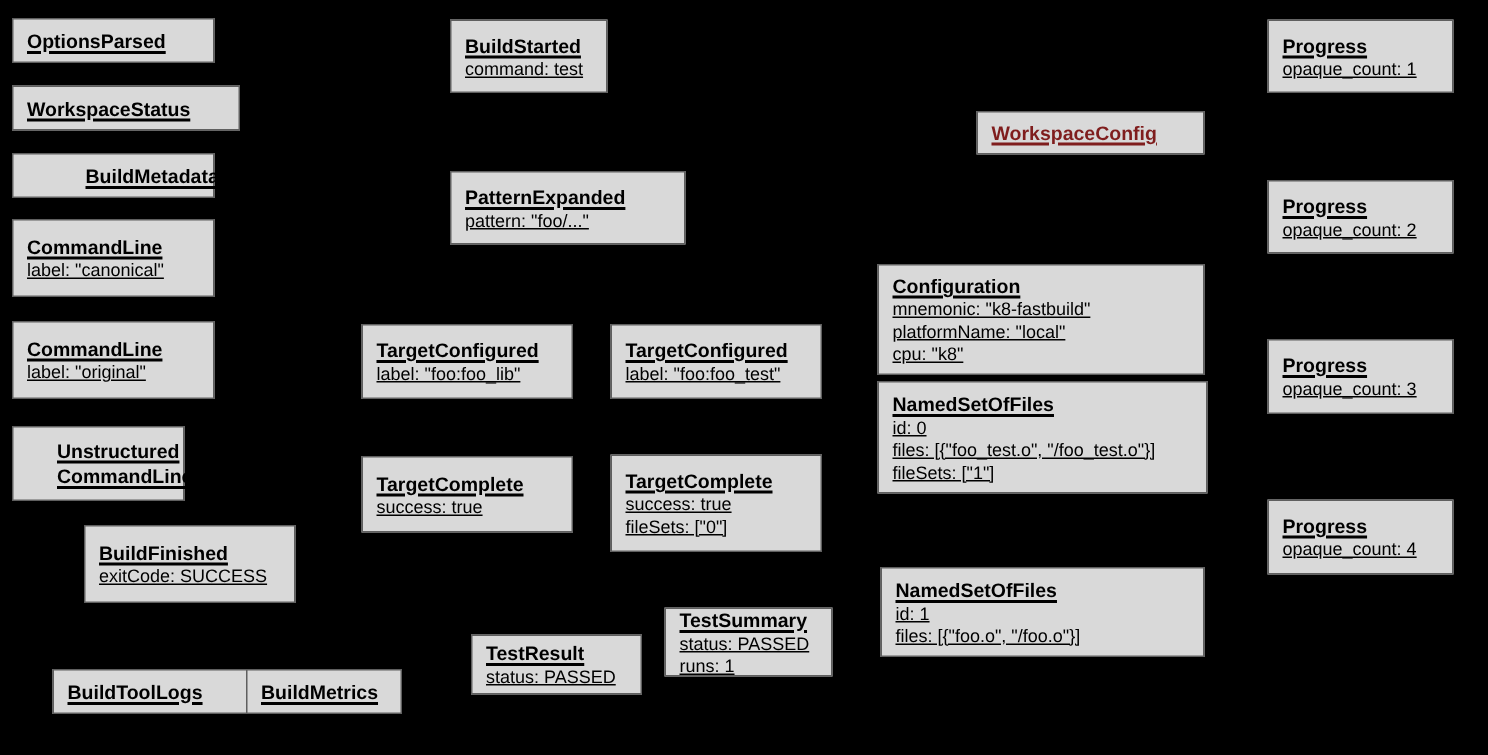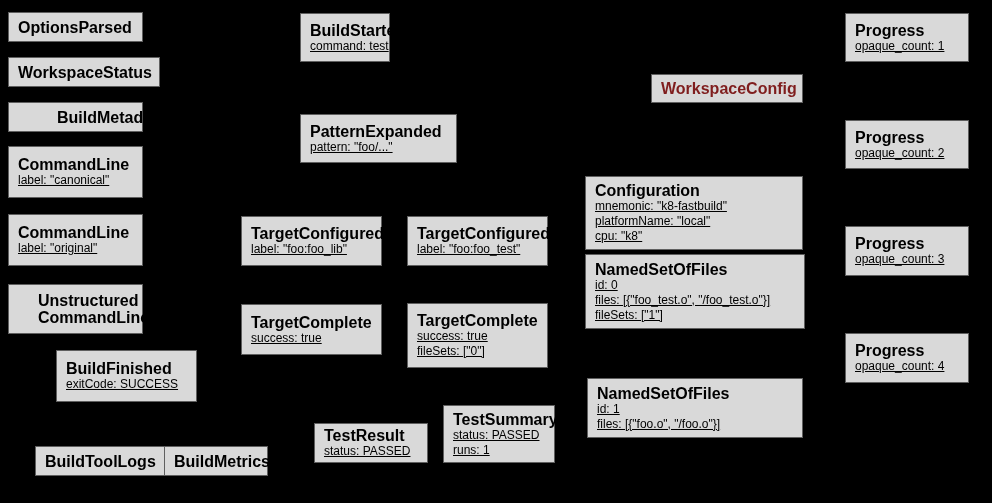--- a/index.html
+++ b/index.html
@@ -21,22 +21,23 @@
     background: #d9d9d9;
     border: 1px solid #5f5f5f;
     color: #000000;
     display: flex;
     flex-direction: column;
     justify-content: center;
     padding: 3px 9px;
   }
   .node-title {
     font-weight: bold;
-    font-size: 16px;
+    font-size: 13px;
     line-height: 17px;
+    text-decoration: underline;
     text-decoration-thickness: 2px;
     text-underline-offset: 2px;
     white-space: nowrap;
   }
   .node-attr {
     font-size: 12px;
     line-height: 15px;
     white-space: nowrap;
     text-decoration: underline;
   }
@@ -55,35 +56,35 @@
       <div class="node-title">BuildMetadata</div>
     </div>
     <div class="node" style="left: 8px; top: 146px; width: 135px; height: 52px; background: rgb(217, 217, 217); border-color: rgb(95, 95, 95); color: rgb(0, 0, 0);">
       <div class="node-title">CommandLine</div>
       <div class="node-attr">label: "canonical"</div>
     </div>
     <div class="node" style="left: 8px; top: 214px; width: 135px; height: 52px; background: rgb(217, 217, 217); border-color: rgb(95, 95, 95); color: rgb(0, 0, 0);">
       <div class="node-title">CommandLine</div>
       <div class="node-attr">label: "original"</div>
     </div>
-    <div class="node" style="left: 8px; top: 284px; width: 135px; height: 50px; background: rgb(217, 217, 217); border-color: rgb(95, 95, 95); color: rgb(0, 0, 0); padding-left: 29px;">
+    <div class="node" style="left: 8px; top: 284px; width: 115px; height: 50px; background: rgb(217, 217, 217); border-color: rgb(95, 95, 95); color: rgb(0, 0, 0); padding-left: 29px;">
       <div class="node-title">Unstructured</div>
       <div class="node-title">CommandLine</div>
     </div>
     <div class="node" style="left: 8px; top: 350px; width: 141px; height: 52px; background: rgb(217, 217, 217); border-color: rgb(95, 95, 95); color: rgb(0, 0, 0); margin-left: 48px;">
       <div class="node-title">BuildFinished</div>
       <div class="node-attr">exitCode: SUCCESS</div>
     </div>
     <div class="node" style="left: 8px; top: 446px; width: 137px; height: 30px; background: rgb(217, 217, 217); border-color: rgb(95, 95, 95); color: rgb(0, 0, 0); margin-left: 27px;">
       <div class="node-title">BuildToolLogs</div>
     </div>
     <div class="node" style="left: 164px; top: 446px; width: 104px; height: 30px; background: rgb(217, 217, 217); border-color: rgb(95, 95, 95); color: rgb(0, 0, 0);">
       <div class="node-title">BuildMetrics</div>
     </div>
-    <div class="node" style="left: 300px; top: 13px; width: 90px; height: 49px; background: rgb(217, 217, 217); border-color: rgb(95, 95, 95); color: rgb(0, 0, 0);">
+    <div class="node" style="left: 300px; top: 13px; width: 105px; height: 49px; background: rgb(217, 217, 217); border-color: rgb(95, 95, 95); color: rgb(0, 0, 0);">
       <div class="node-title">BuildStarted</div>
       <div class="node-attr">command: test</div>
     </div>
     <div class="node" style="left: 300px; top: 114px; width: 157px; height: 49px; background: rgb(217, 217, 217); border-color: rgb(95, 95, 95); color: rgb(0, 0, 0);">
       <div class="node-title">PatternExpanded</div>
       <div class="node-attr">pattern: "foo/..."</div>
     </div>
     <div class="node" style="left: 241px; top: 216px; width: 141px; height: 50px; background: rgb(217, 217, 217); border-color: rgb(95, 95, 95); color: rgb(0, 0, 0);">
       <div class="node-title">TargetConfigured</div>
       <div class="node-attr">label: "foo:foo_lib"</div>
@@ -98,21 +99,21 @@
     </div>
     <div class="node" style="left: 407px; top: 216px; width: 141px; height: 50px; background: rgb(217, 217, 217); border-color: rgb(95, 95, 95); color: rgb(0, 0, 0);">
       <div class="node-title">TargetConfigured</div>
       <div class="node-attr">label: "foo:foo_test"</div>
     </div>
     <div class="node" style="left: 407px; top: 303px; width: 141px; height: 65px; background: rgb(217, 217, 217); border-color: rgb(95, 95, 95); color: rgb(0, 0, 0);">
       <div class="node-title">TargetComplete</div>
       <div class="node-attr">success: true</div>
       <div class="node-attr">fileSets: ["0"]</div>
     </div>
-    <div class="node" style="left: 443px; top: 405px; width: 112px; height: 58px; background: rgb(217, 217, 217); border-color: rgb(95, 95, 95); color: rgb(0, 0, 0);">
+    <div class="node" style="left: 443px; top: 405px; width: 112px; height: 46px; background: rgb(217, 217, 217); border-color: rgb(95, 95, 95); color: rgb(0, 0, 0);">
       <div class="node-title">TestSummary</div>
       <div class="node-attr">status: PASSED</div>
       <div class="node-attr">runs: 1</div>
     </div>
     <div class="node" style="left: 651px; top: 74px; width: 152px; height: 29px; background: rgb(217, 217, 217); border-color: rgb(95, 95, 95); color: #7f1d1d;">
       <div class="node-title">WorkspaceConfig</div>
     </div>
     <div class="node" style="left: 585px; top: 158px; width: 218px; height: 74px; background: rgb(217, 217, 217); border-color: rgb(95, 95, 95); color: rgb(0, 0, 0); margin-top: 18px;">
       <div class="node-title">Configuration</div>
       <div class="node-attr">mnemonic: "k8-fastbuild"</div>

